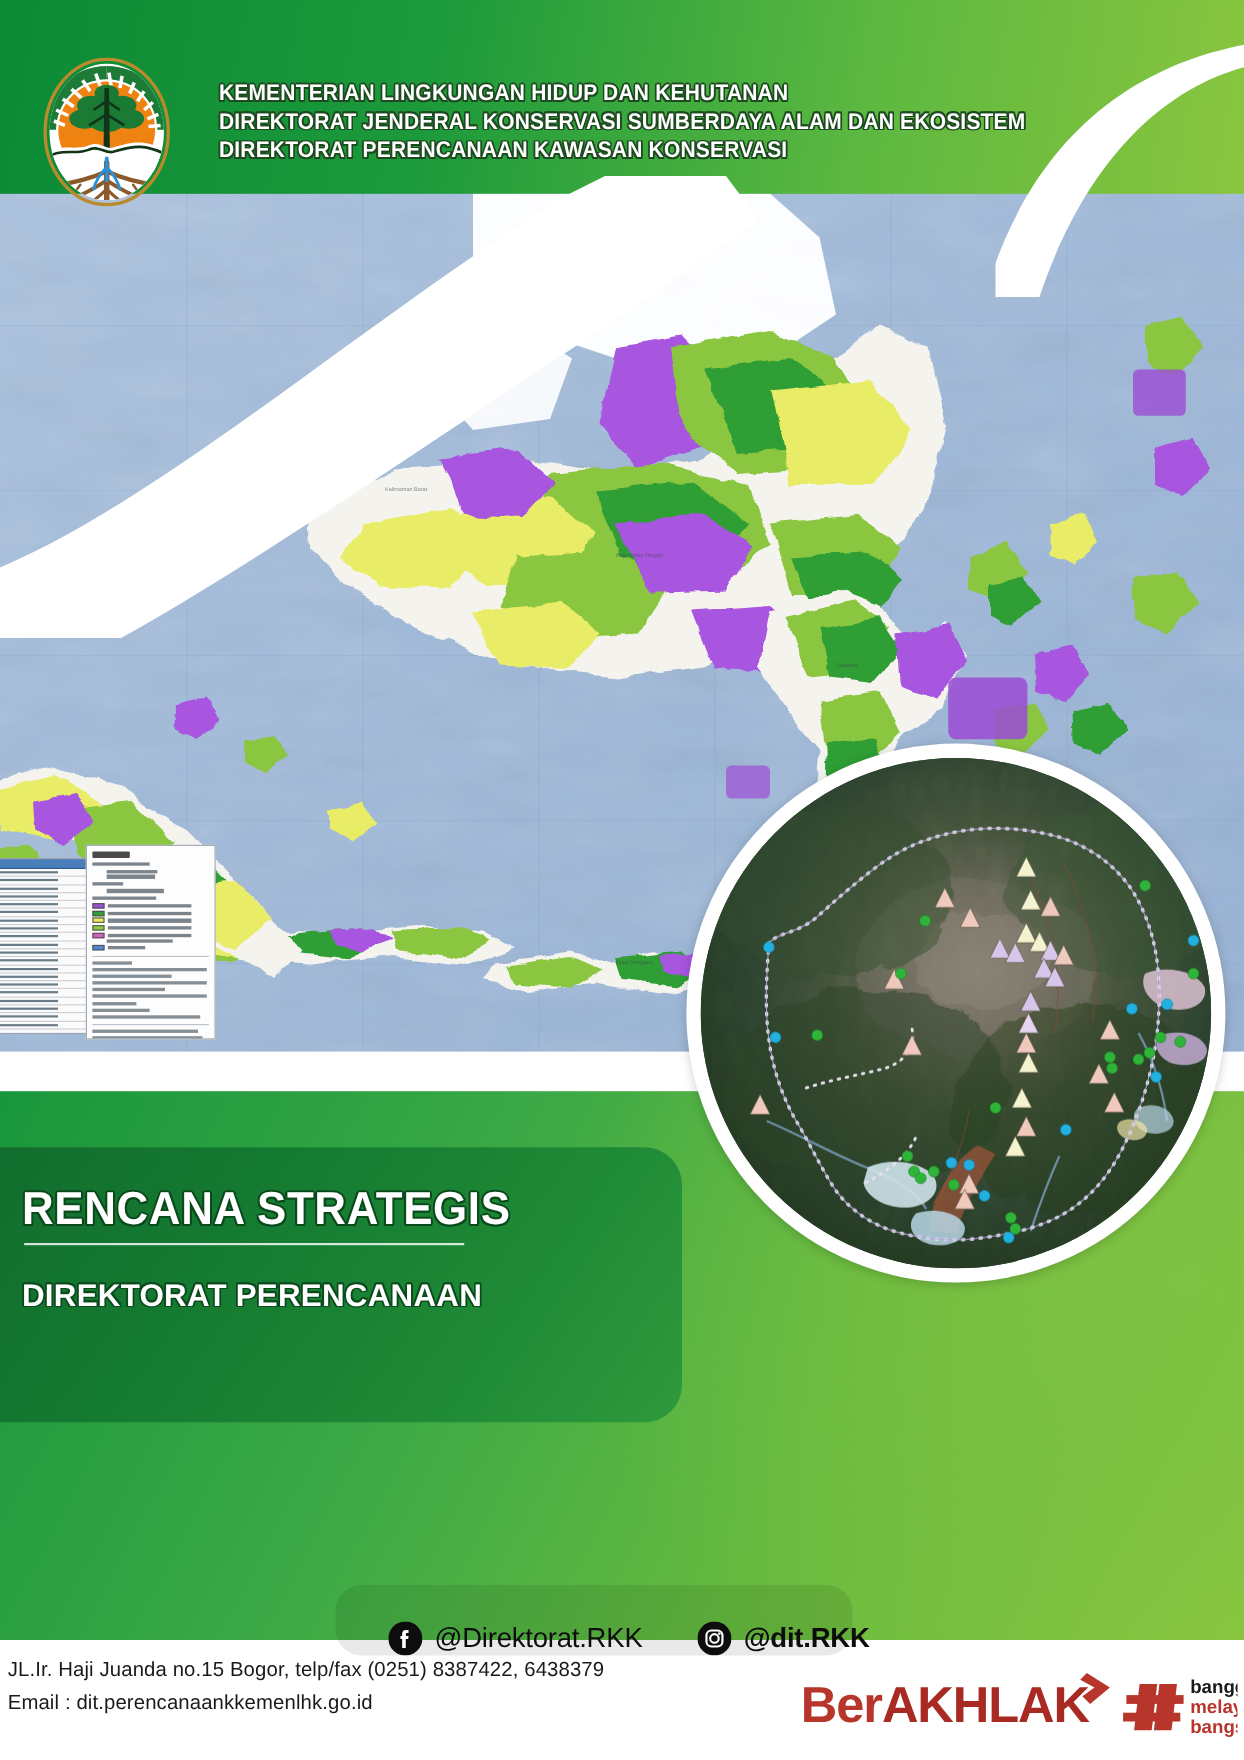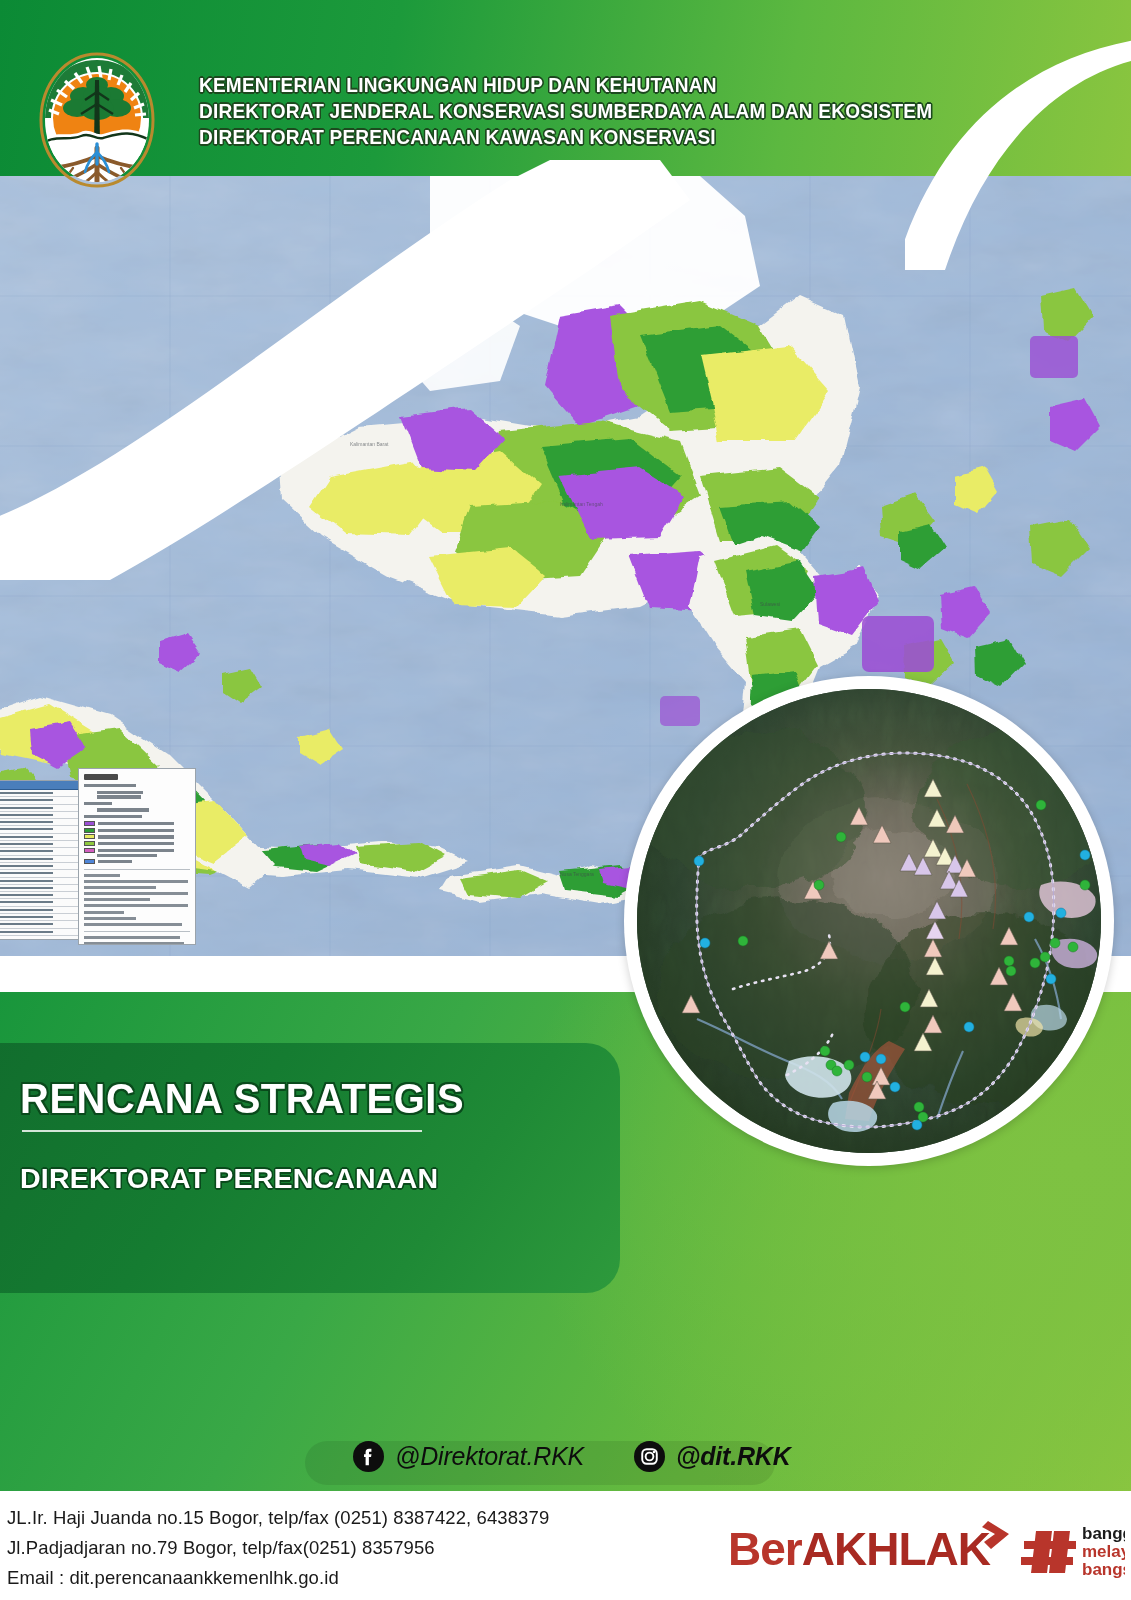--- a/index.html
+++ b/index.html
@@ -131,25 +131,24 @@
     text-shadow:
       -1.3px -1.3px 0 #0a4a1c, 1.3px -1.3px 0 #0a4a1c,
       -1.3px 1.3px 0 #0a4a1c, 1.3px 1.3px 0 #0a4a1c,
       0 1.6px 0 #0a4a1c, 1.6px 0 0 #0a4a1c, -1.6px 0 0 #0a4a1c, 0 -1.6px 0 #0a4a1c;
     white-space:nowrap;
     margin-top:12px;
   }
 
   
   .social {
-    position:absolute; left:305px; top:1441px; width:470px; height:44px;
+    position:absolute; left:305px; top:1441px; width:470px; height:64px;
     background:rgba(0,0,0,.085); border-radius:24px;
-    display:flex; align-items:flex-start; gap:50px; padding:0 48px;
+    display:flex; align-items:flex-end; gap:50px; padding:0 48px;
     z-index:3;
-    font-style:italic;
   }
   .social-item { display:flex; align-items:center; gap:11px; }
   .social-item .lbl {
     font-size:25px; color:#0d0d0d; font-weight:500; letter-spacing:-.2px; white-space:nowrap;
   }
   .social-item .lbl.bold { font-weight:bold; }
 
   
   .footer {
     position:absolute; left:0; top:1491px; width:1131px; height:109px;
@@ -650,21 +649,20 @@
         <circle cx="16" cy="16" r="4" fill="none" stroke="#ffffff" stroke-width="2"></circle>
         <circle cx="20.6" cy="11.4" r="1.3" fill="#ffffff"></circle>
       </svg>
       <span class="lbl bold">@dit.RKK</span>
     </div>
   </div>
 
   <div class="footer">
     <div class="addr">
       <div>JL.Ir. Haji Juanda no.15 Bogor, telp/fax (0251) 8387422, 6438379</div>
-      <div>Jl.Padjadjaran no.79 Bogor, telp/fax(0251) 8357956</div>
       <div>Email : dit.perencanaankkemenlhk.go.id</div>
     </div>
 
     <svg class="berakhlak" viewBox="0 0 405 86" aria-hidden="true">
       <text x="8" y="62" font-family="Liberation Sans, sans-serif" font-size="46" font-weight="bold" fill="#b8352b" letter-spacing="-1">Ber<tspan fill="#a82a22">AKHLAK</tspan></text>
       <path d="M268 18 L289 31 L271 46 L264 39 L275 31 L262 24 Z" fill="#b8352b"></path>
       <g>
         <path d="M316 28 L332 28 L327 70 L311 70 Z" fill="#b8352b"></path>
         <path d="M334 28 L350 28 L345 70 L329 70 Z" fill="#b8352b"></path>
         <rect x="304" y="38" width="52" height="8" fill="#b8352b"></rect>

